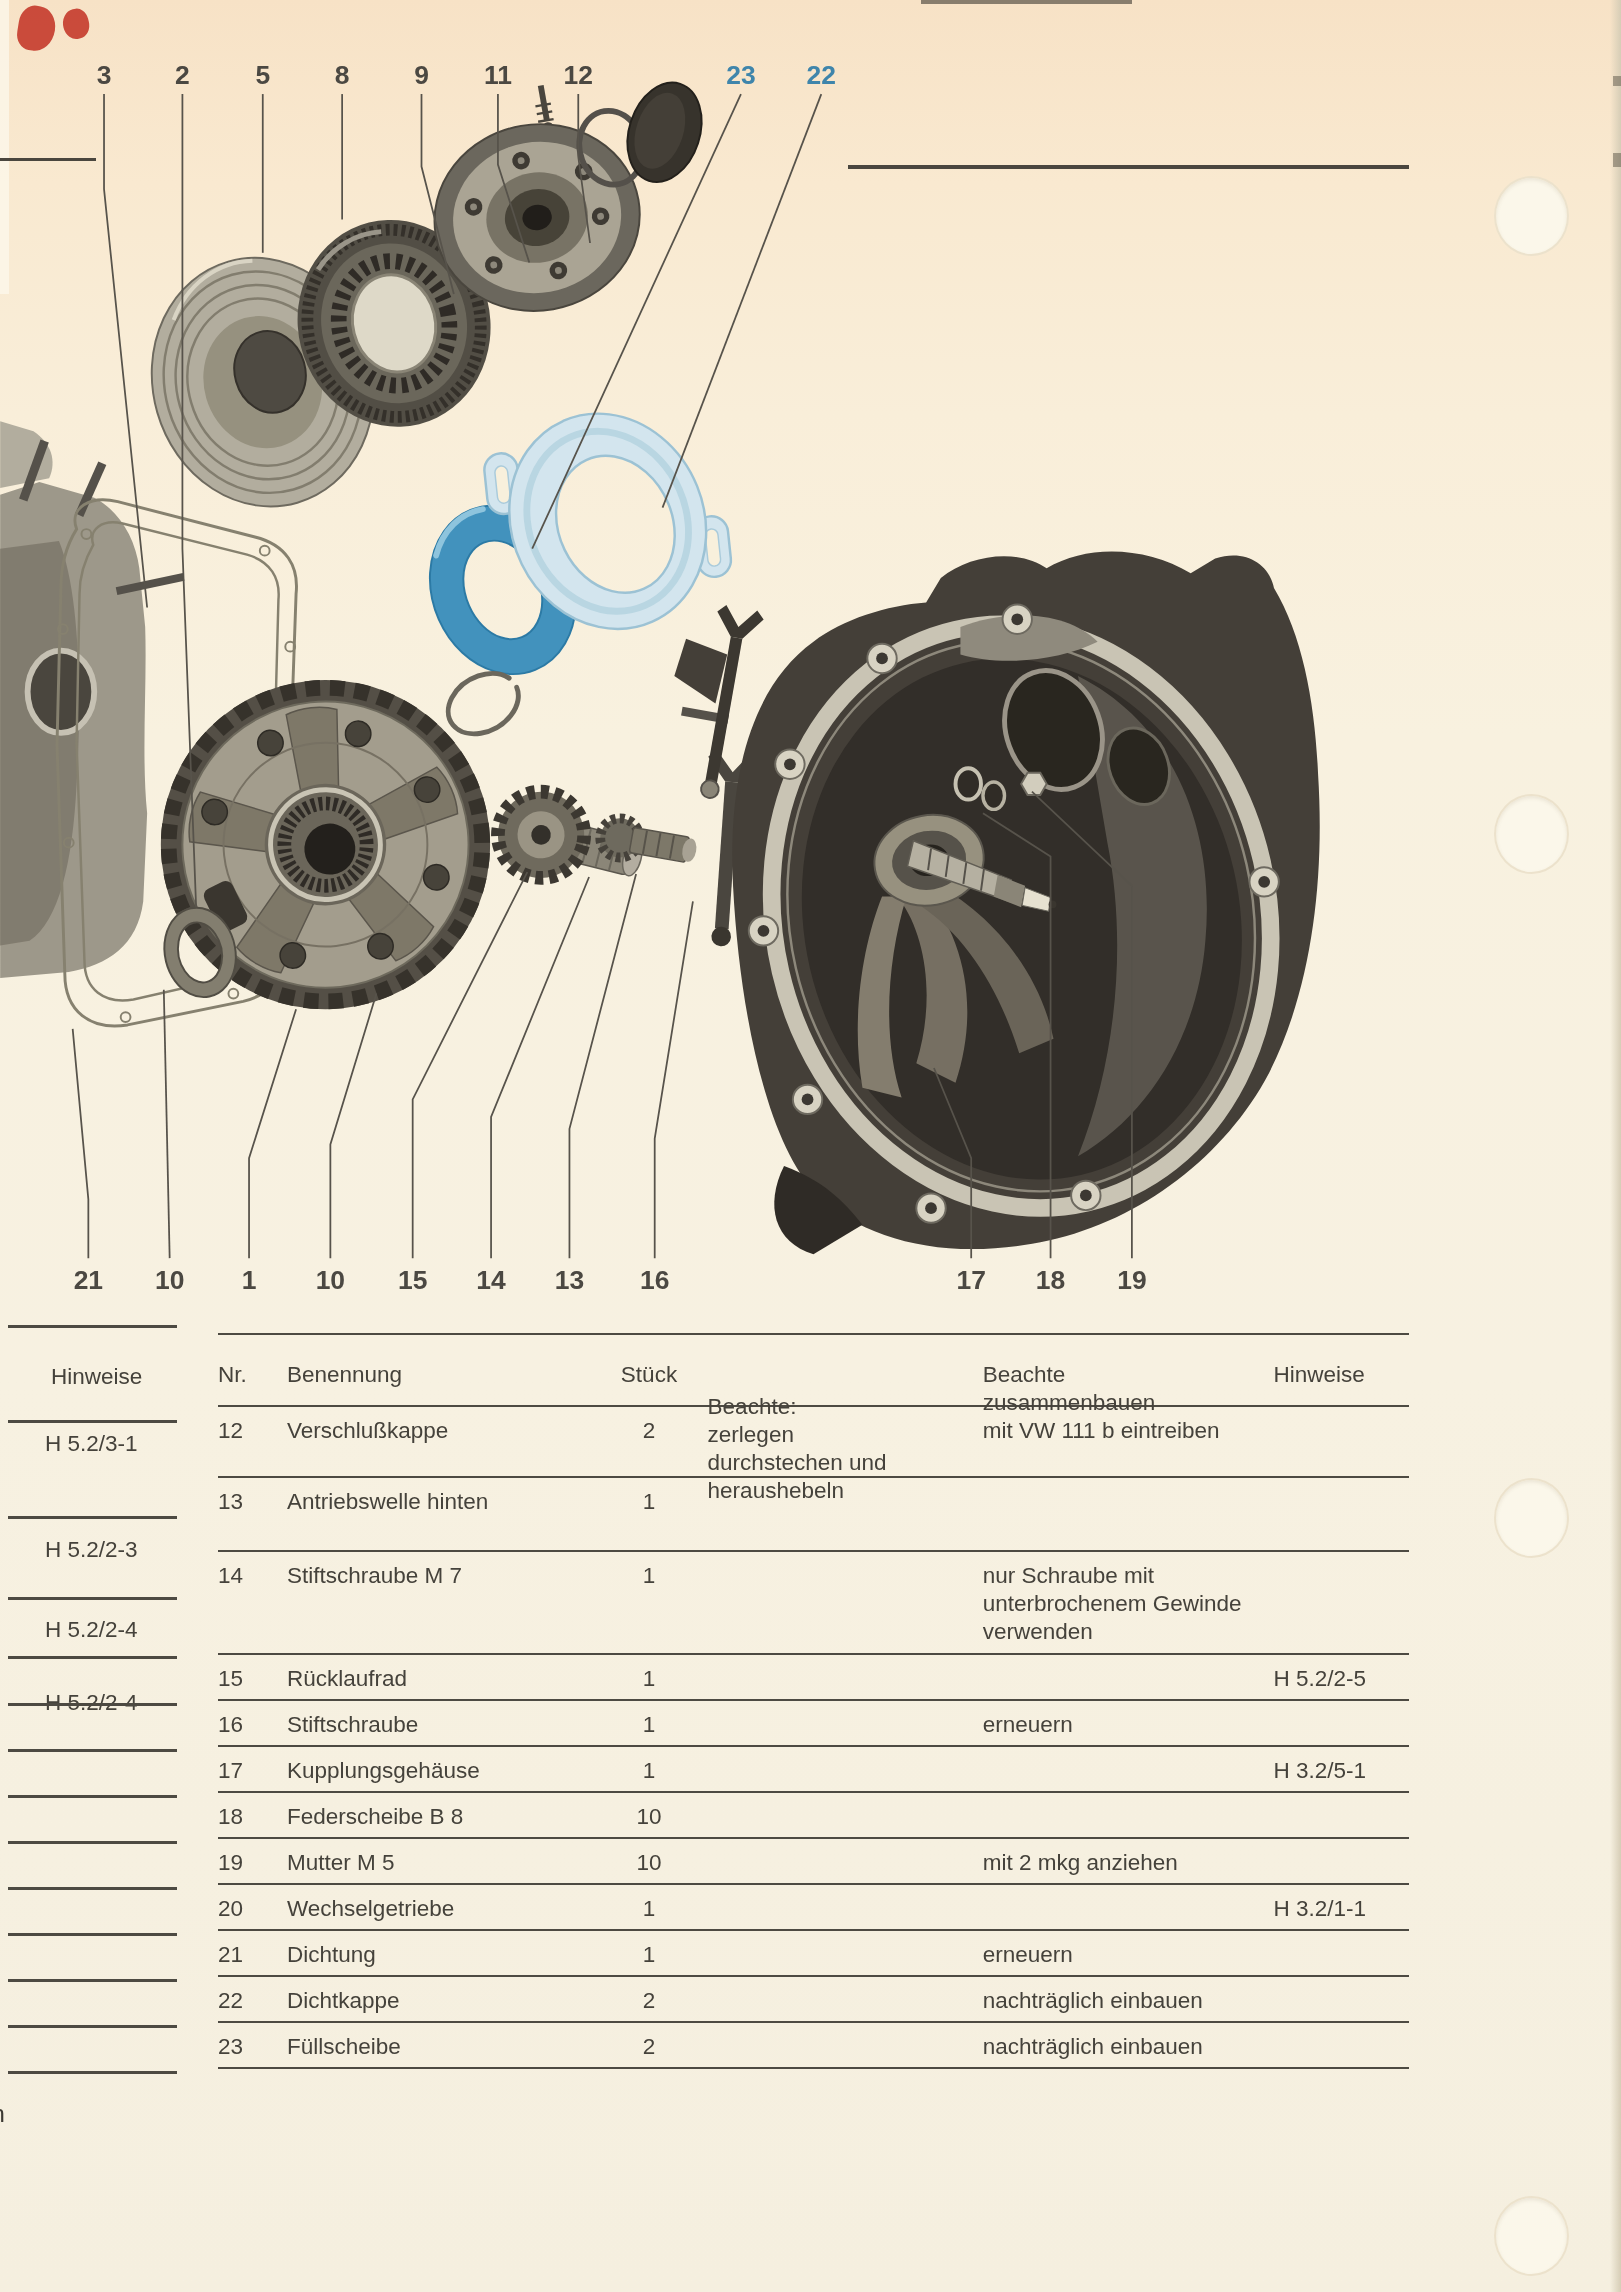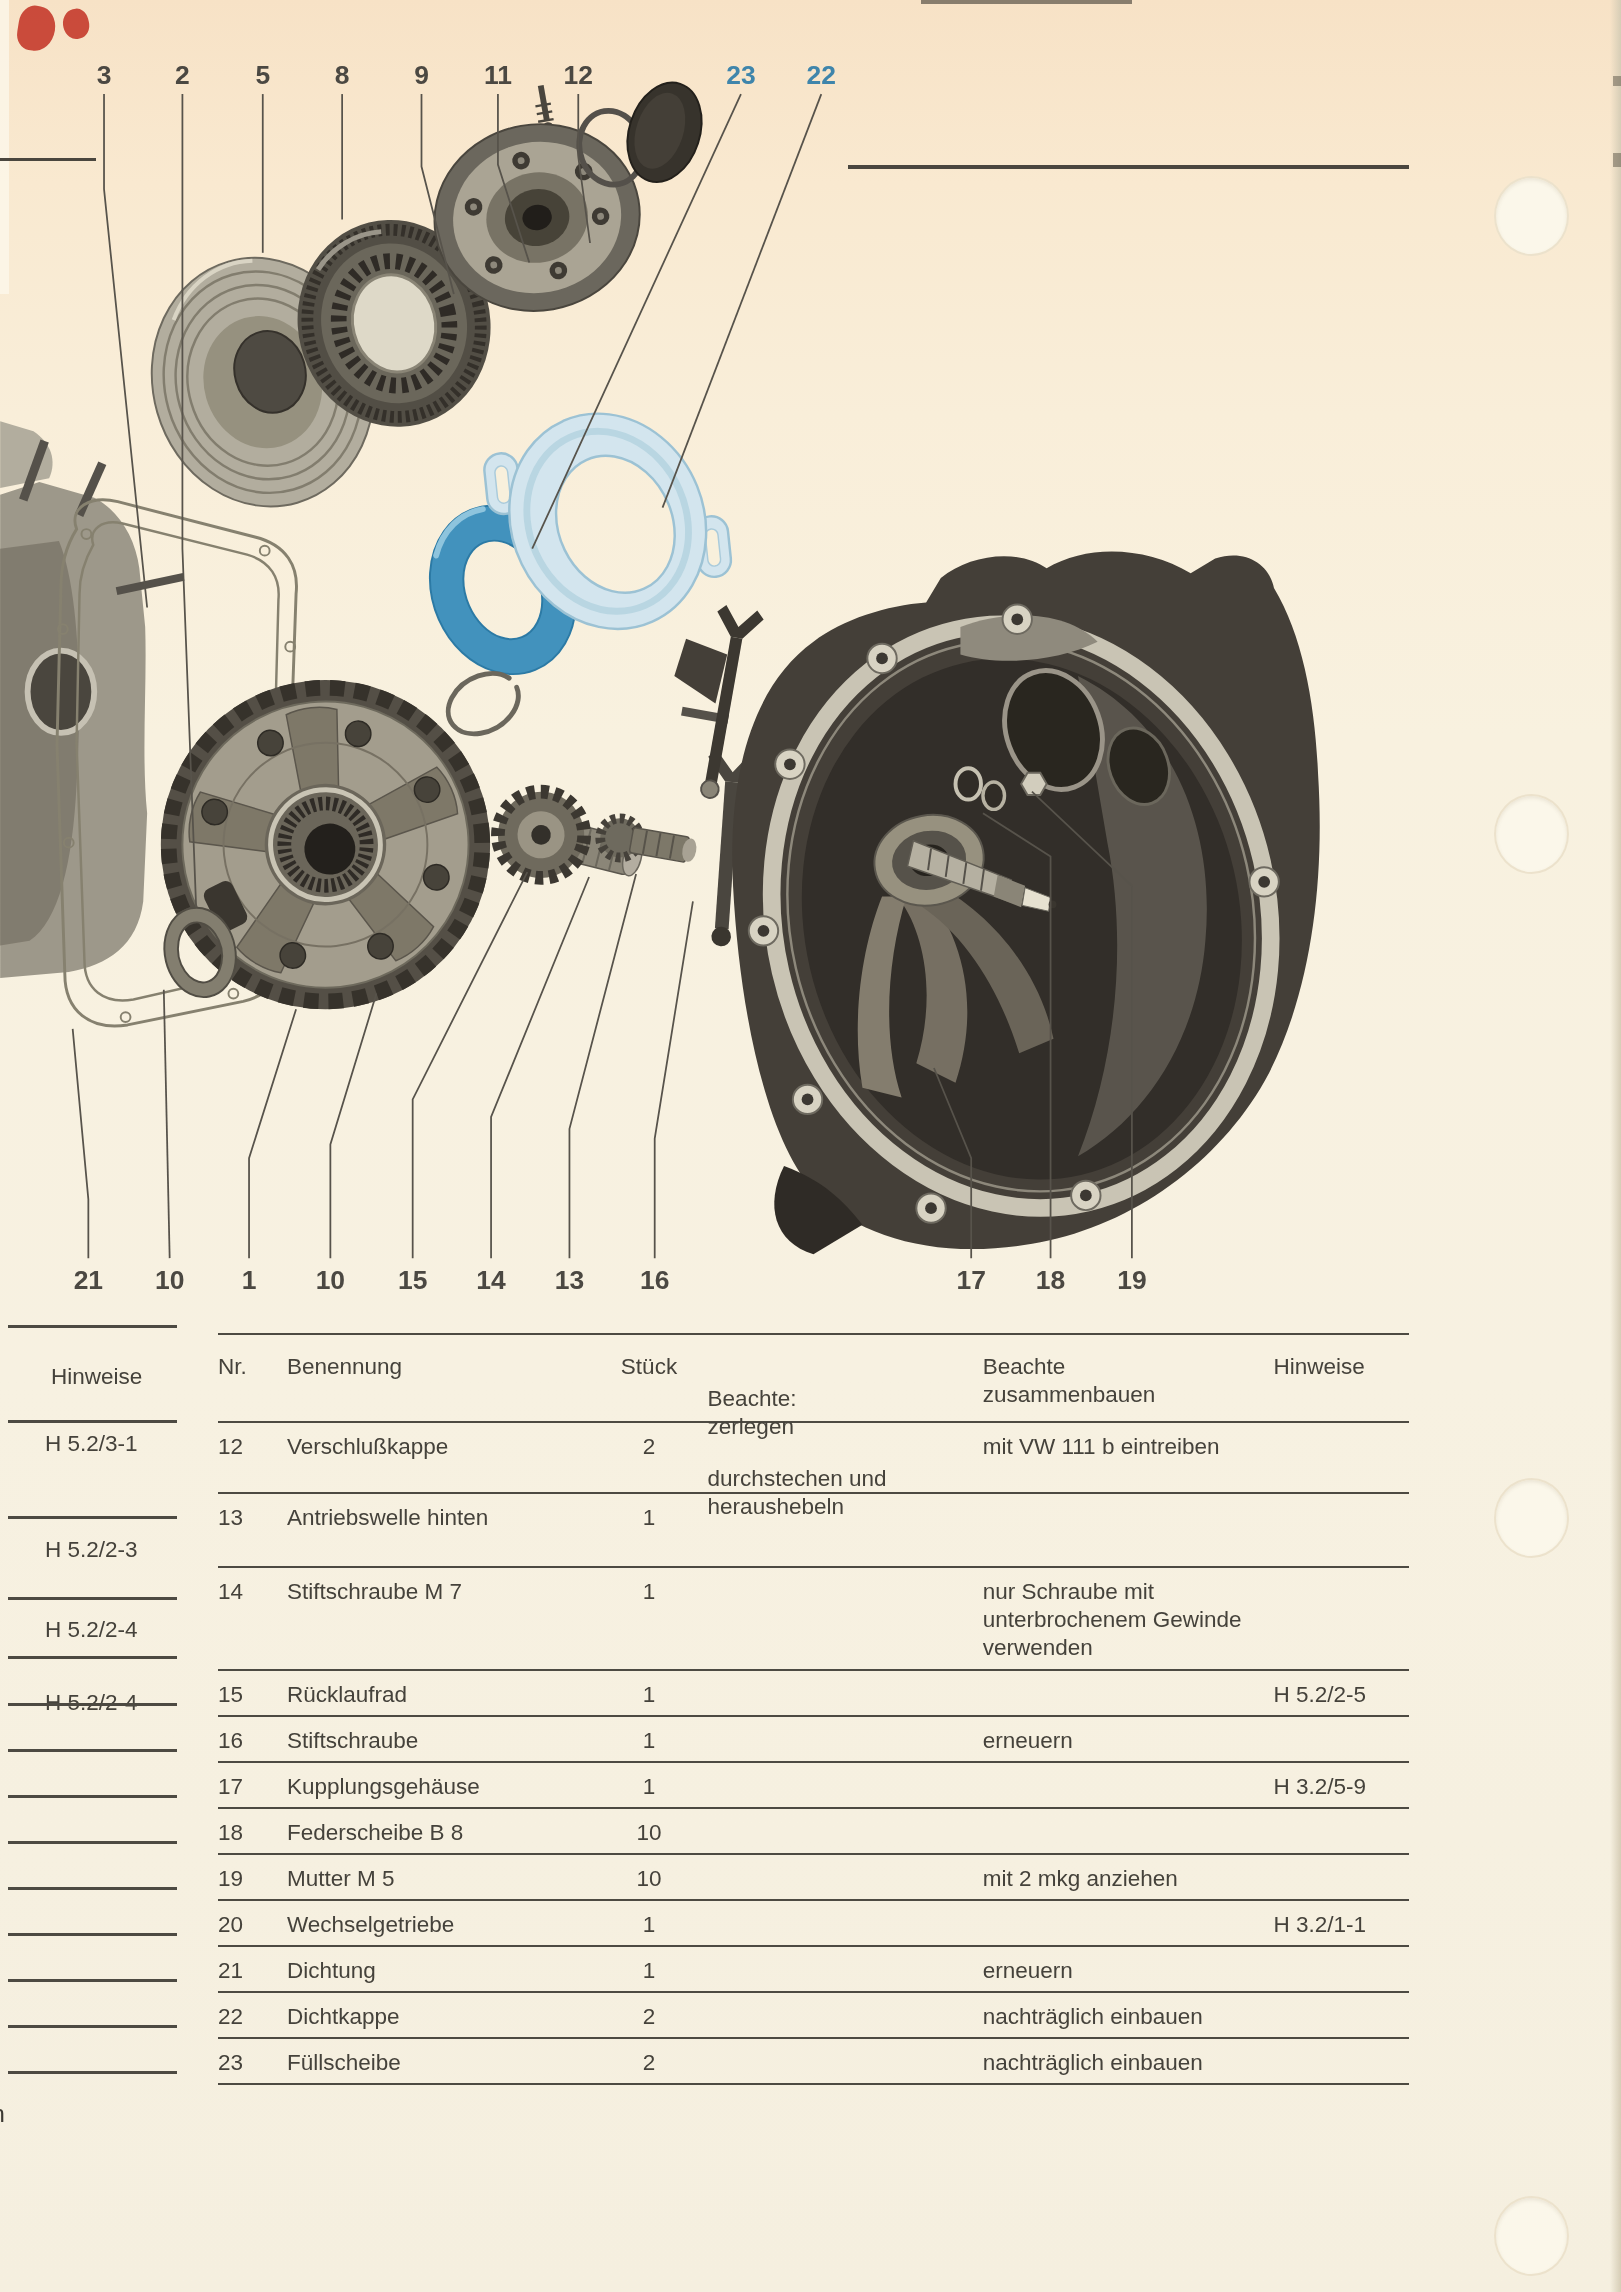--- a/index.html
+++ b/index.html
@@ -17,21 +17,21 @@
   .punch-hole{width:71px;height:76px;border-radius:50%;background:#fbf7ea;border:2px solid #ece2cc;box-shadow:inset 0 2px 3.9px rgba(120,105,75,.12);}
   .red-mark{background:#c43a2b;opacity:.9;}
   .rm1{left:17.6px;top:5.9px;width:37px;height:45px;border-radius:46% 54% 58% 42%;transform:rotate(9deg);}
   .rm2{left:63px;top:8.8px;width:25.5px;height:30px;border-radius:55% 45% 50% 50%;transform:rotate(-14deg);}
   
   .rule-top-left{left:0;top:158px;width:96px;height:2.9px;background:#4a463e;}
   .rule-top-right{left:848px;top:165px;width:561px;height:3.9px;background:#4a463e;}
   
   .legend{left:218px;top:1333px;width:1191px;border-top:2.9px solid #4d4a42;font-size:22.5px;line-height:28px;color:#45423b;}
   .lt-grid{display:grid;grid-template-columns:69px 323px 78px 279px 284px 157px;box-sizing:border-box;}
-  .lt-header{height:88px;border-bottom:2.9px solid #4d4a42;padding-top:0;}
+  .lt-header{height:72px;border-bottom:2.9px solid #4d4a42;padding-top:8px;}
   .lt-header>div{padding-top:17.6px;}
   .lt-row{border-bottom:2.9px solid #4d4a42;}
   .lt-row>div{padding-top:9.8px;}
   .c-st{text-align:center;}
   .c-zl{padding-left:19.6px;white-space:pre-line;margin-top:32px;}
   .c-zb{padding-left:15.7px;white-space:pre-line;}
   .c-hw{padding-left:22.5px;}
   .hdr-two{white-space:pre-line;}
   
   .left-rule{left:7.8px;width:169px;height:2.9px;background:#4d4a42;}
@@ -413,21 +413,21 @@
       <div class="c-zb">erneuern</div>
       <div class="c-hw"></div>
     </div>
 
     <div class="lt-grid lt-row" style="height: 46px;">
       <div class="c-nr">17</div>
       <div class="c-bn">Kupplungsgehäuse</div>
       <div class="c-st">1</div>
       <div class="c-zl"></div>
       <div class="c-zb"></div>
-      <div class="c-hw">H 3.2/5-9</div>
+      <div class="c-hw">H 3.2/5-1</div>
     </div>
 
     <div class="lt-grid lt-row" style="height: 46px;">
       <div class="c-nr">18</div>
       <div class="c-bn">Federscheibe B 8</div>
       <div class="c-st">10</div>
       <div class="c-zl"></div>
       <div class="c-zb"></div>
       <div class="c-hw"></div>
     </div>

